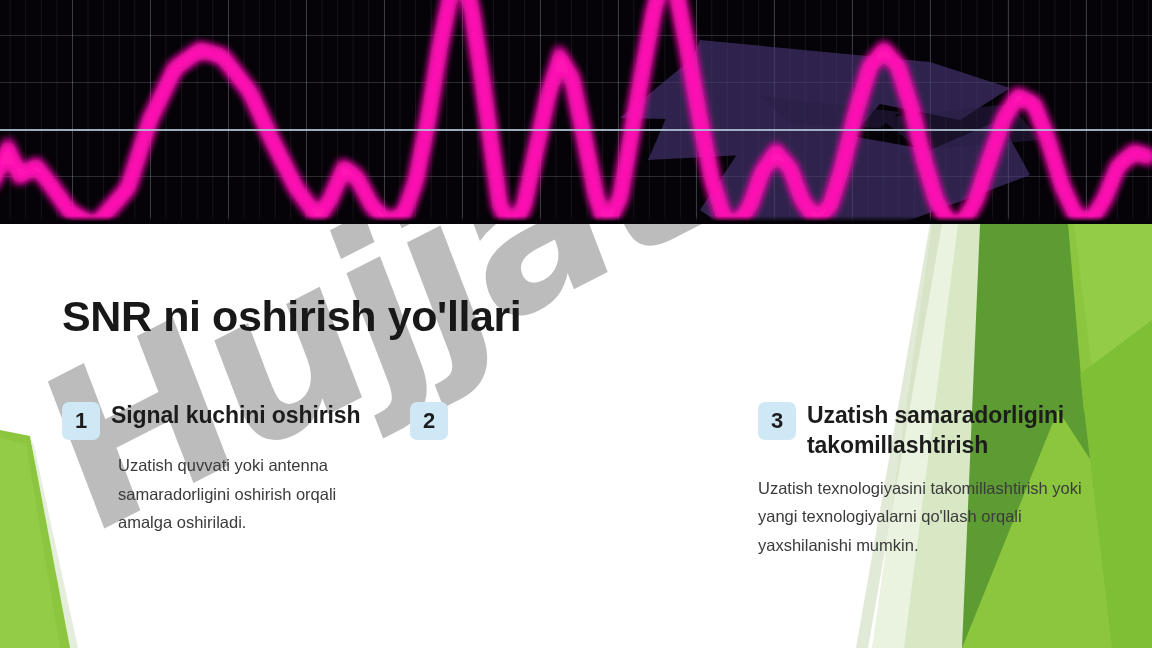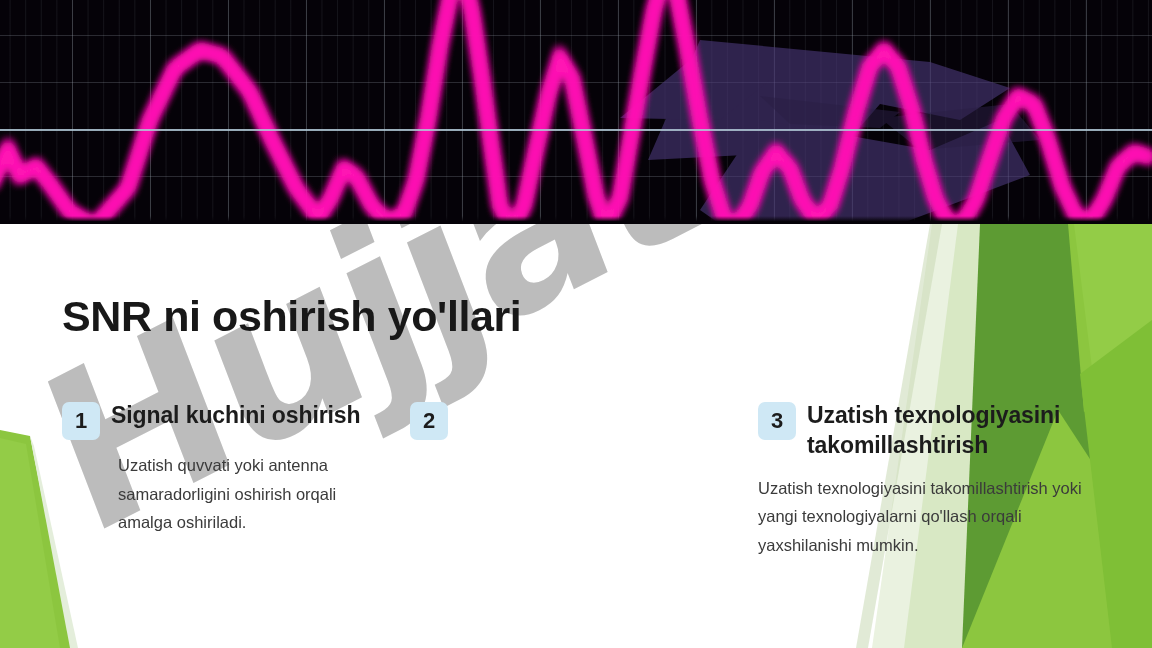--- a/index.html
+++ b/index.html
@@ -206,19 +206,19 @@
 
     <div class="column" id="col-2">
       <div class="col-head col-2-head">
         <div class="badge">2</div>
       </div>
     </div>
 
     <div class="column" id="col-3">
       <div class="col-head col-3-head">
         <div class="badge">3</div>
-        <div class="col-title">Uzatish texnologiyasini takomillashtirish</div>
+        <div class="col-title">Uzatish samaradorligini takomillashtirish</div>
       </div>
       <div class="col-body">Uzatish texnologiyasini takomillashtirish yoki yangi texnologiyalarni qo'llash orqali yaxshilanishi mumkin.</div>
     </div>
 
   </div>
 </div>
 
 </body></html>

